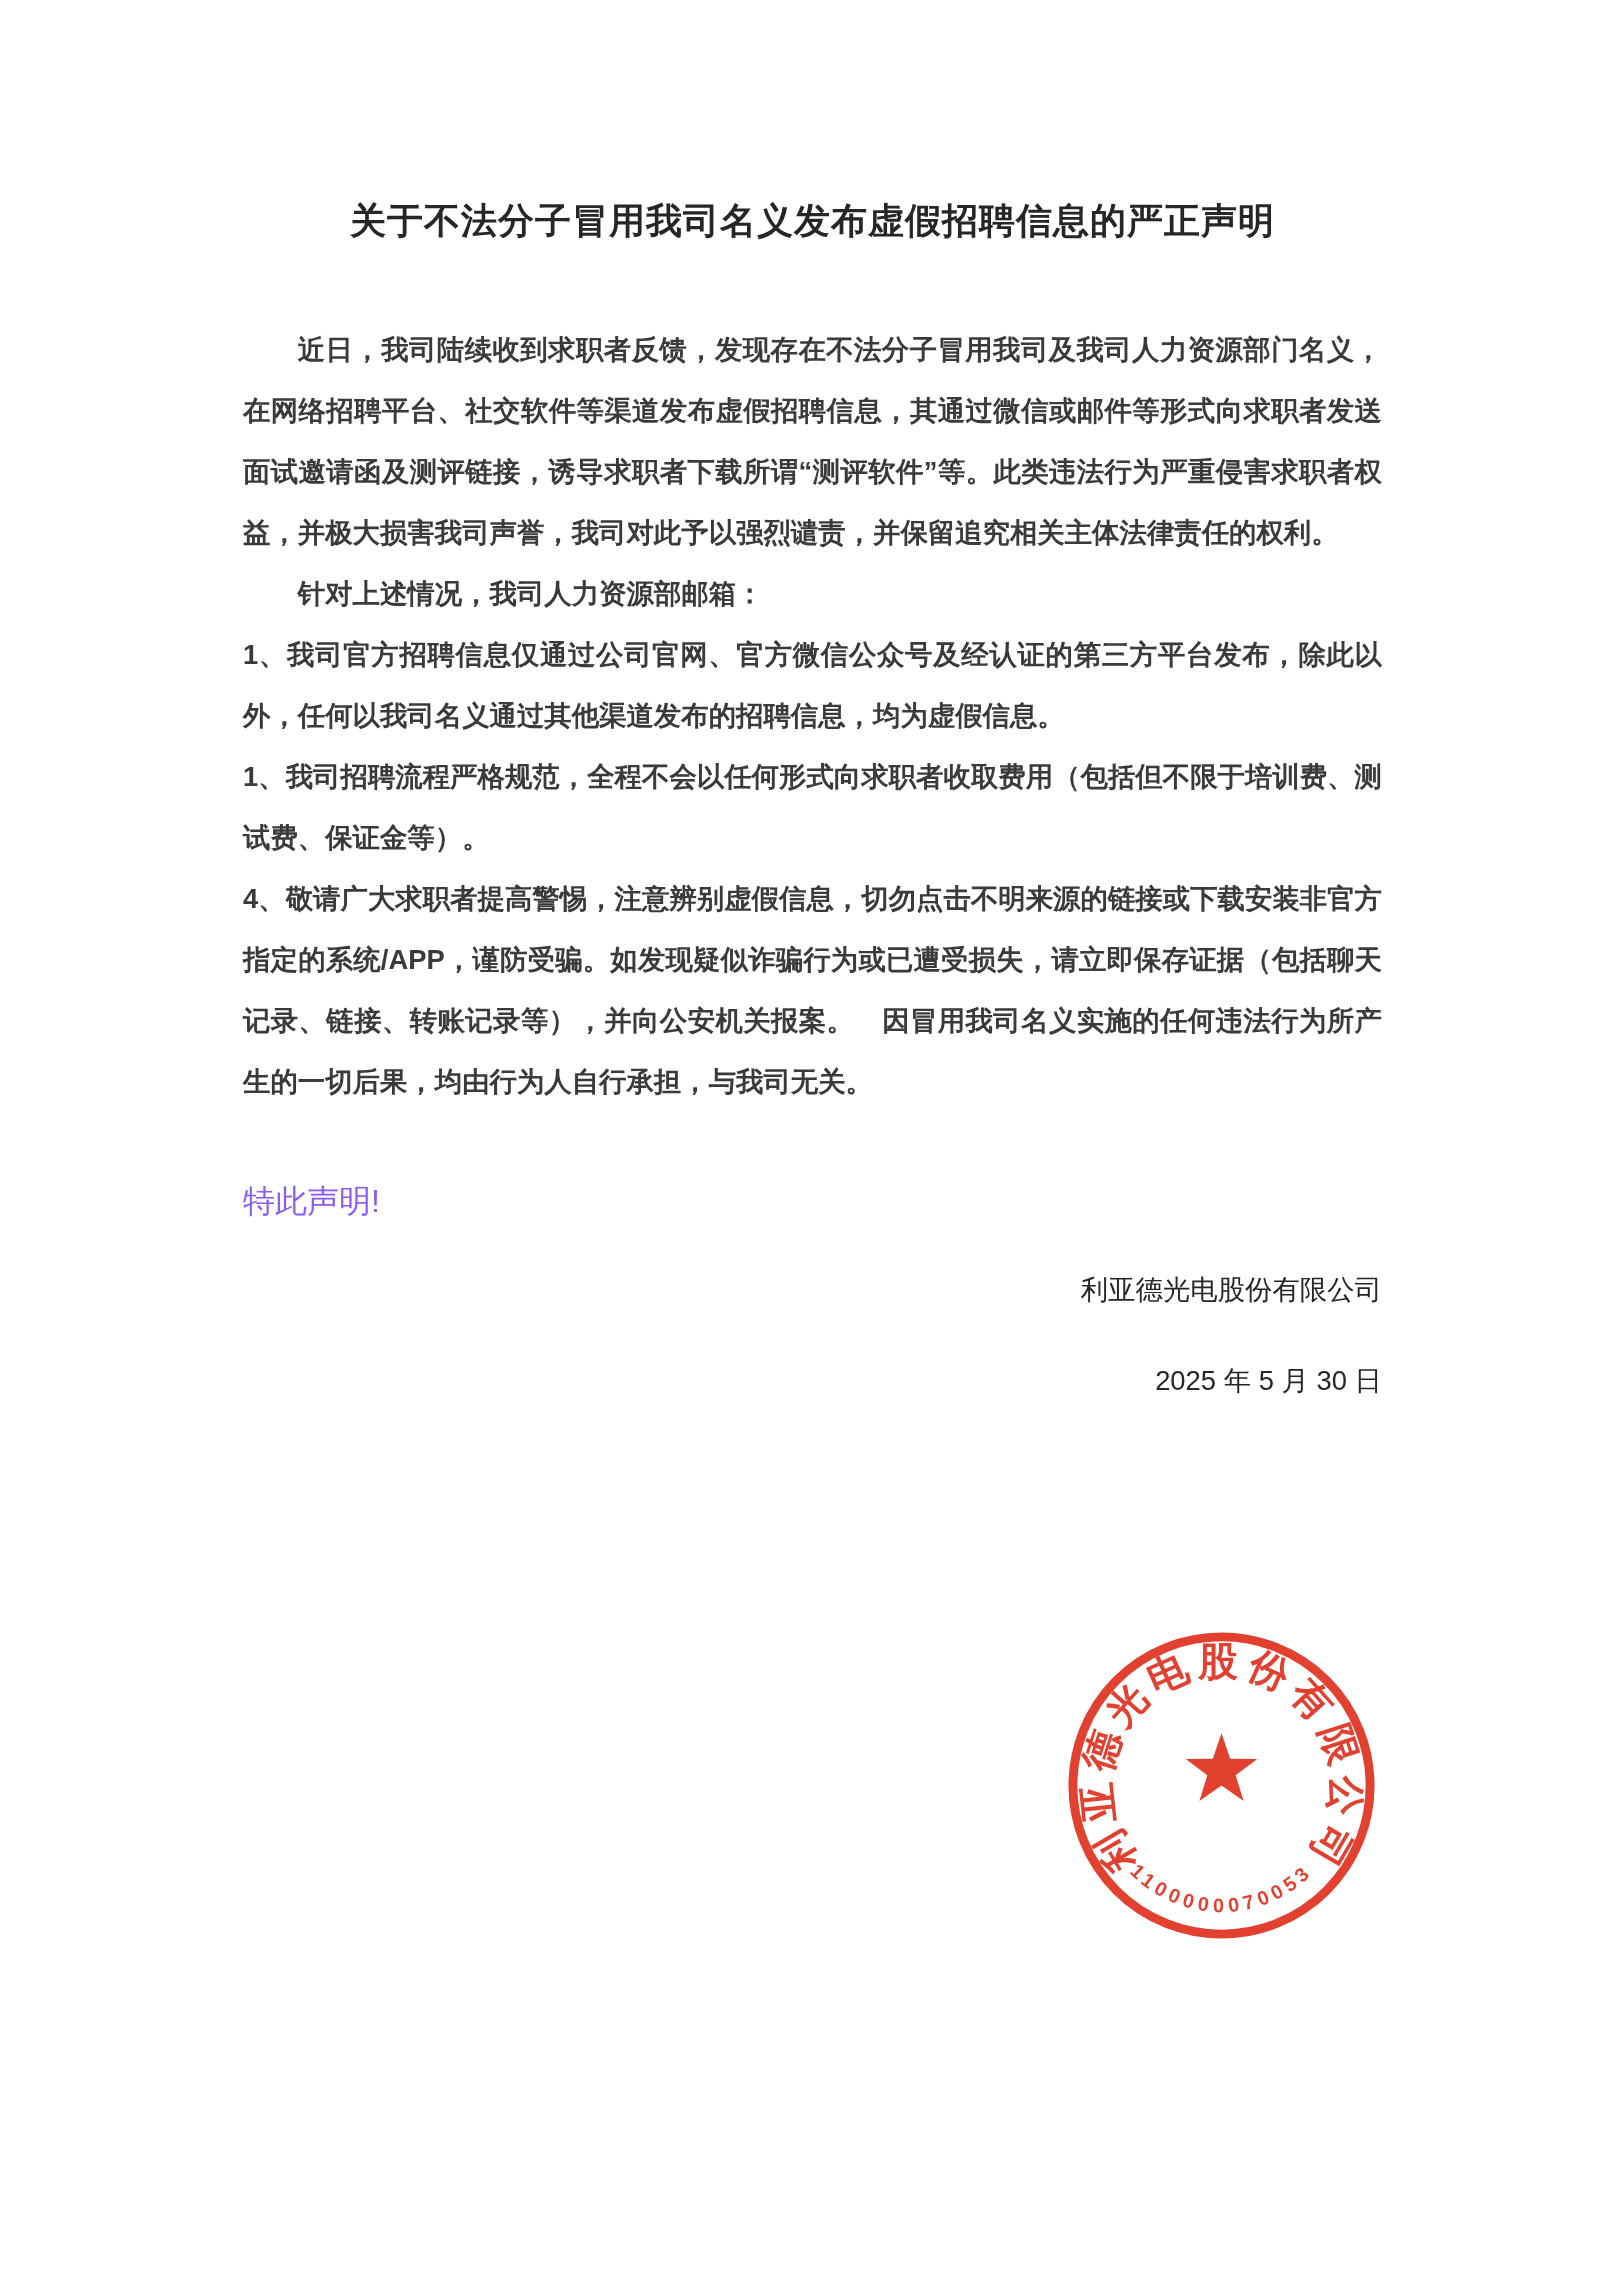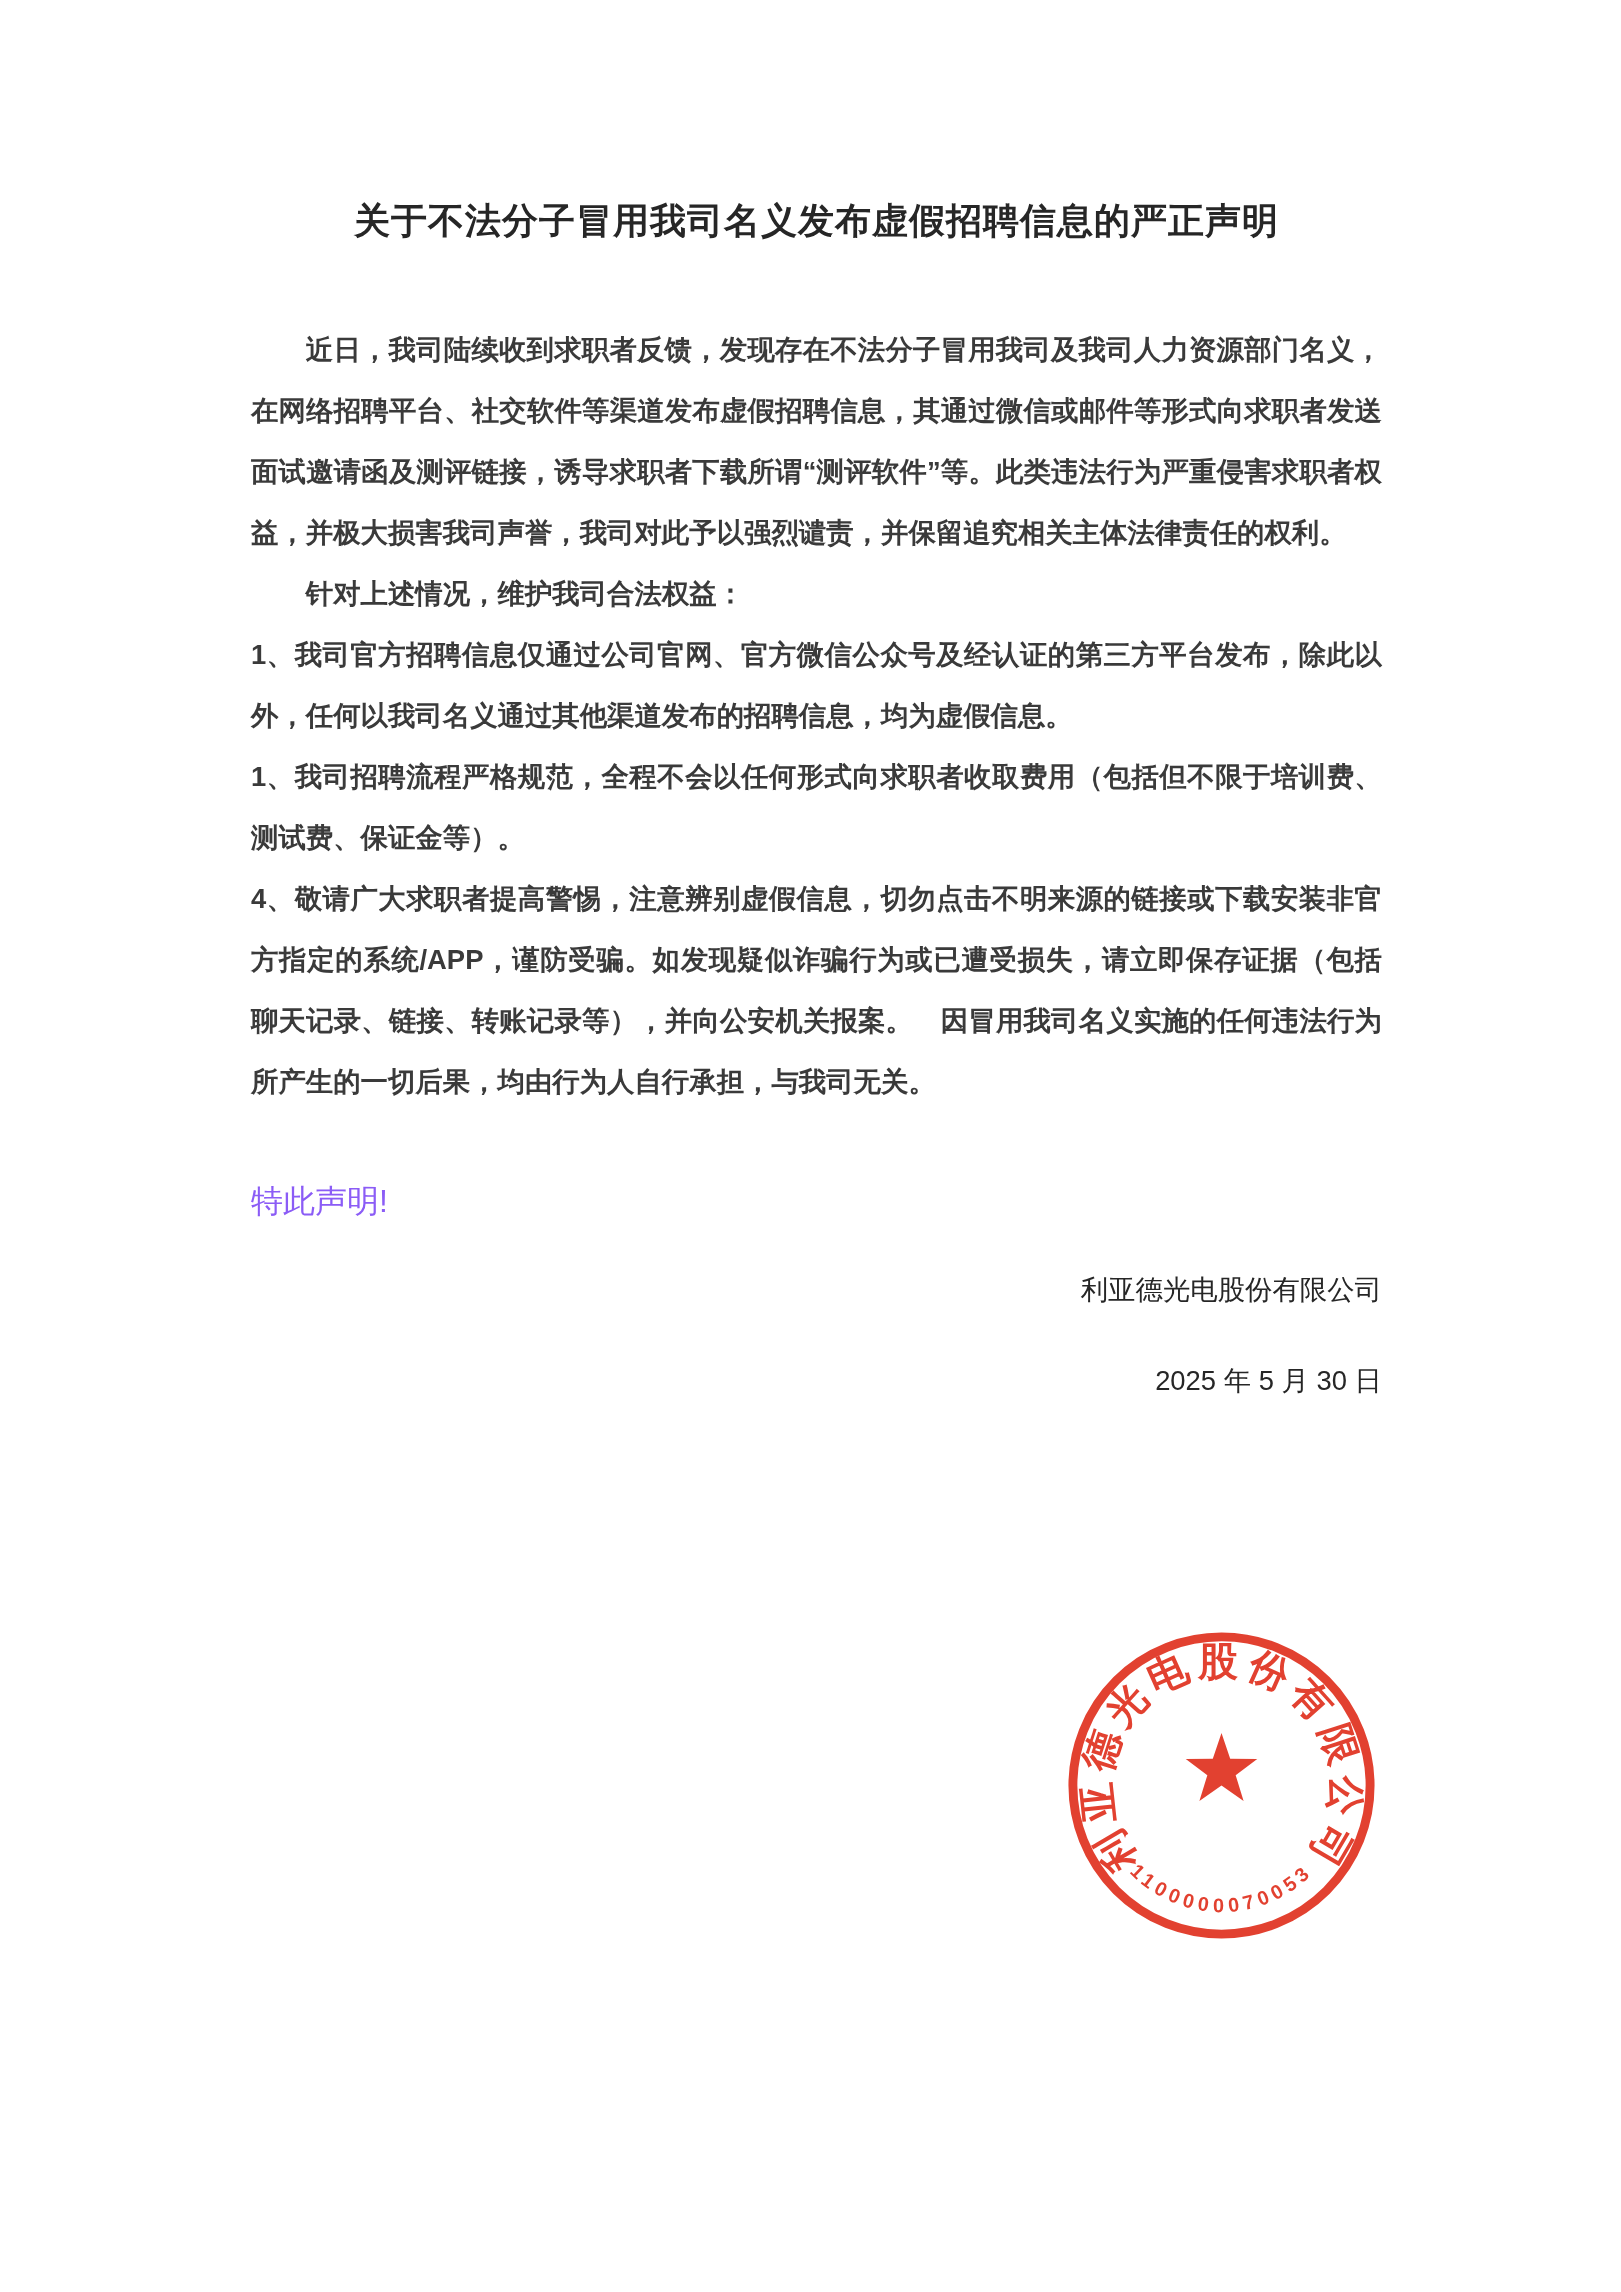--- a/index.html
+++ b/index.html
@@ -11,21 +11,20 @@
     position: relative;
     width: 1621px;
     height: 2293px;
     margin: 0 auto;
     background: #ffffff;
     overflow: hidden;
   }
   .content {
     position: relative;
     padding: 196px 239px 0 243px;
-    margin-left: 8px;
   }
   .doc-title {
     margin: 0;
     font-size: 36px;
     line-height: 49px;
     font-weight: 700;
     text-align: center;
     color: #262626;
     letter-spacing: 1px;
   }
@@ -80,21 +79,21 @@
 </head>
 <body>
 
 <div class="page">
   <div class="content">
 
     <h1 class="doc-title">关于不法分子冒用我司名义发布虚假招聘信息的严正声明</h1>
 
     <div class="body-text">
       <p class="indent">近日，我司陆续收到求职者反馈，发现存在不法分子冒用我司及我司人力资源部门名义，在网络招聘平台、社交软件等渠道发布虚假招聘信息，其通过微信或邮件等形式向求职者发送面试邀请函及测评链接，诱导求职者下载所谓“测评软件”等。此类违法行为严重侵害求职者权益，并极大损害我司声誉，我司对此予以强烈谴责，并保留追究相关主体法律责任的权利。</p>
-      <p class="indent">针对上述情况，维护我司合法权益：</p>
+      <p class="indent">针对上述情况，我司人力资源部邮箱：</p>
       <p>1、我司官方招聘信息仅通过公司官网、官方微信公众号及经认证的第三方平台发布，除此以外，任何以我司名义通过其他渠道发布的招聘信息，均为虚假信息。</p>
       <p>1、我司招聘流程严格规范，全程不会以任何形式向求职者收取费用（包括但不限于培训费、测试费、保证金等）。</p>
       <p>4、敬请广大求职者提高警惕，注意辨别虚假信息，切勿点击不明来源的链接或下载安装非官方指定的系统/APP，谨防受骗。如发现疑似诈骗行为或已遭受损失，请立即保存证据（包括聊天记录、链接、转账记录等），并向公安机关报案。　因冒用我司名义实施的任何违法行为所产生的一切后果，均由行为人自行承担，与我司无关。</p>
     </div>
 
     <p class="closing">特此声明!</p>
 
     <div class="signature">
       <p class="sig-company">利亚德光电股份有限公司</p>
       <p class="sig-date">2025 年 5 月 30 日</p>

